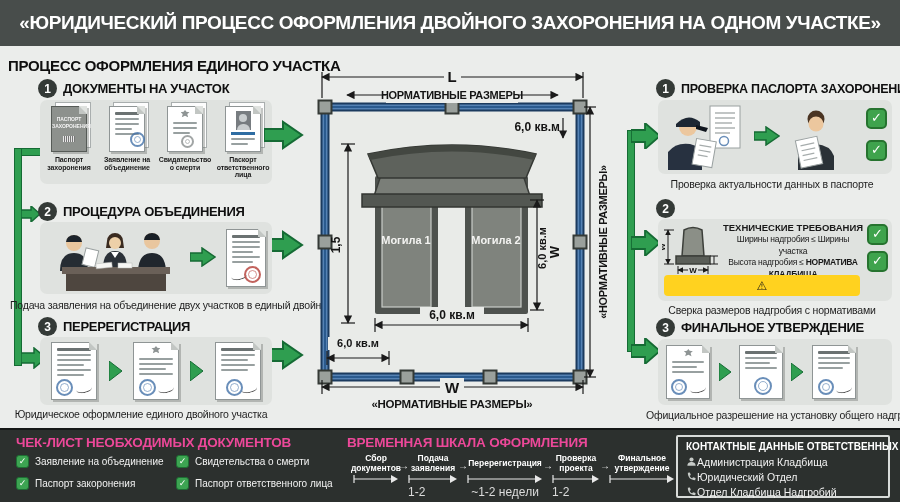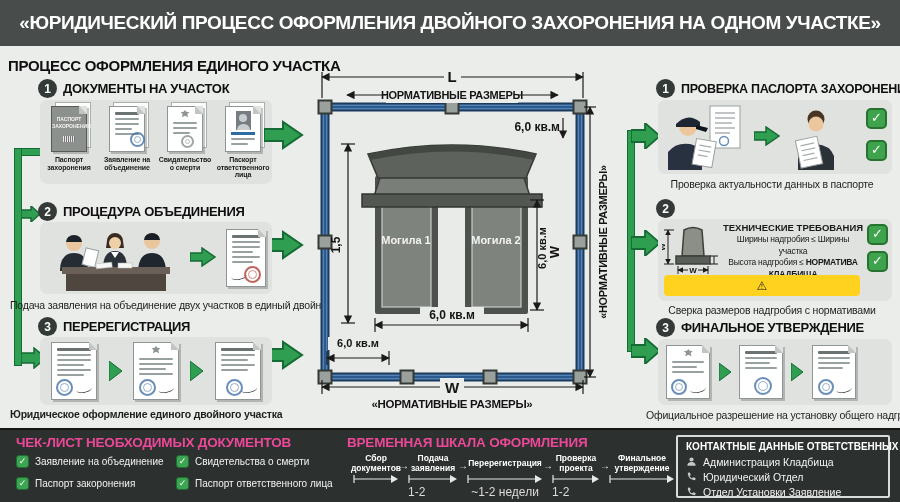--- a/index.html
+++ b/index.html
@@ -64,21 +64,21 @@
           flex:0 0 13px;box-sizing:border-box;}
   .fitem span.lbl{font-size:10px;color:#f2f2f2;}
   .tstage{display:flex;flex-direction:column;align-items:center;}
   .tlabel{height:20px;display:flex;align-items:center;justify-content:center;text-align:center;
           font-size:8.5px;font-weight:bold;line-height:1.12;color:#fff;}
   .tdur{font-size:12px;color:#dcdcdc;height:10px;margin-top:1px;}
   .tarrow{width:9px;color:#eee;font-size:10px;font-weight:bold;margin-top:6px;text-align:center;}
   .cbox{position:absolute;left:676px;top:5px;width:214px;height:63px;border:2px solid #d9dcda;
         border-radius:2px;box-sizing:border-box;padding:3px 8px;}
   .cbox .ctitle{font-size:10px;font-weight:bold;color:#fff;line-height:14px;white-space:nowrap;}
-  .crow{display:flex;align-items:center;gap:6px;height:15px;}
+  .crow{display:flex;align-items:center;height:15px;}
   .crow span.lbl{font-size:10.5px;color:#f2f2f2;white-space:nowrap;}
   .warnbar{position:absolute;background:#ffd21f;border-radius:4px;display:flex;align-items:center;
            justify-content:center;gap:5px;color:#161616;}
   .warnbar .wtxt{font-size:9.5px;font-weight:bold;letter-spacing:-0.2px;white-space:nowrap;}
   .warnbar .wic{font-size:12px;line-height:12px;font-family:"DejaVu Sans",sans-serif;}
   .tech{position:absolute;text-align:center;color:#181818;}
   .tech .ttl{font-size:9.5px;font-weight:bold;line-height:12px;white-space:nowrap;}
   .tech .rl{font-size:8.5px;line-height:11.5px;letter-spacing:-0.25px;}
   svg{display:block;}
   svg text{font-family:"Liberation Sans","DejaVu Sans",sans-serif;fill:#141414;}
@@ -244,21 +244,21 @@
       <div class="fold"></div>
       <div class="ln t"></div>
         <div class="ln"></div>
         <div class="ln s"></div>
         <div class="ln"></div>
         <div class="ln s"></div>
       <div class="stamp" style="left:10px;bottom:3px;width:13px;height:13px;"></div>
       <div class="sig" style="right:3px;bottom:6px;"></div>
     </div>
   </div>
-  <div class="cap" style="left:10px;top:408px;width:262px;font-weight:bold;">Юридическое оформление единого двойного участка</div>
+  <div class="cap" style="left:10px;top:408px;width:262px;">Юридическое оформление единого двойного участка</div>
 
   <svg class="abs" style="left:300px;top:46px;" width="320" height="384" viewBox="0 0 320 384">
     <defs>
       <marker id="ah" viewBox="0 0 10 10" refX="9" refY="5" markerWidth="7" markerHeight="7" orient="auto-start-reverse">
         <path d="M0,0 L10,5 L0,10 Z" fill="#1a1a1a"></path>
       </marker>
     </defs>
 
     <rect x="25" y="61" width="255" height="270" fill="#e9ebe8"></rect>
 
@@ -569,18 +569,18 @@
       <div class="crow">
         <svg width="11" height="11" viewBox="0 0 24 24">
             <path d="M4,4 C4,14 10,20 20,20 L21,15.5 L15.5,13.5 L13.5,16 C10.5,15 9,13.5 8,10.5 L10.5,8.5 L8.5,3 Z" fill="#c6cac7"></path>
           </svg>
         <span class="lbl">Юридический Отдел</span>
       </div>
       <div class="crow">
         <svg width="11" height="11" viewBox="0 0 24 24">
             <path d="M4,4 C4,14 10,20 20,20 L21,15.5 L15.5,13.5 L13.5,16 C10.5,15 9,13.5 8,10.5 L10.5,8.5 L8.5,3 Z" fill="#c6cac7"></path>
           </svg>
-        <span class="lbl">Отдел Установки Заявление</span>
+        <span class="lbl">Отдел Кладбища Надгробий</span>
       </div>
     </div>
   </div>
 
 </div>
 
 </body></html>

